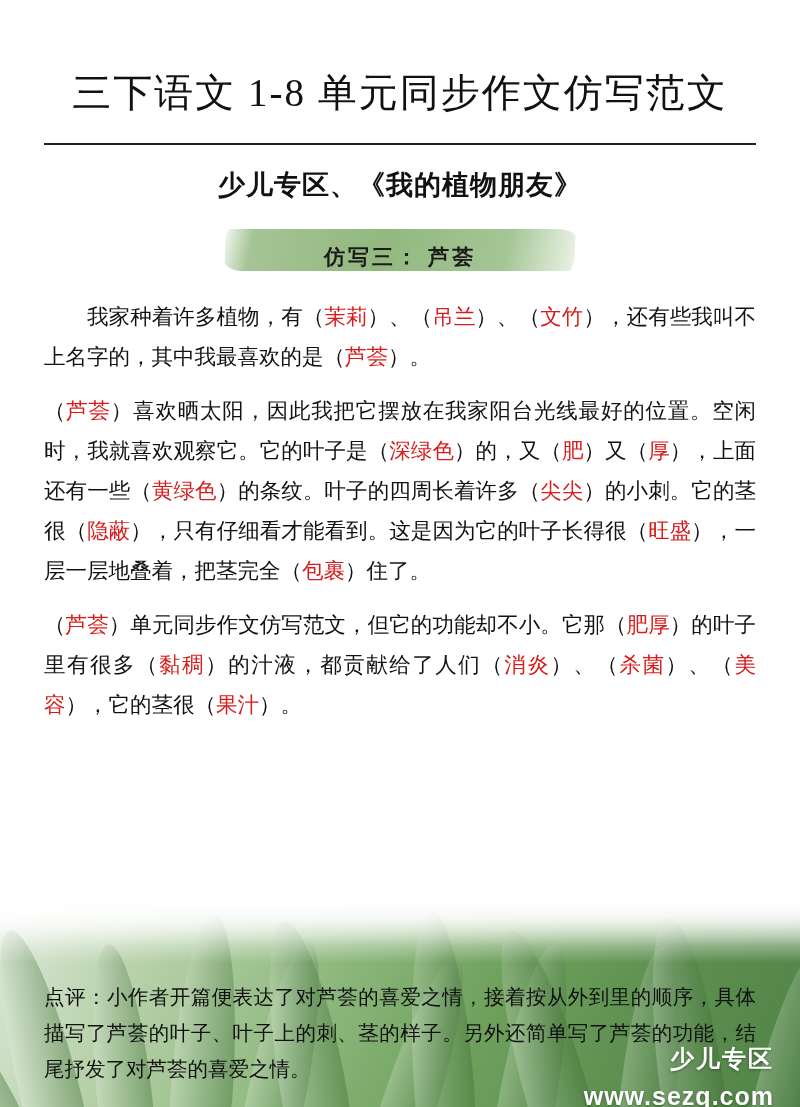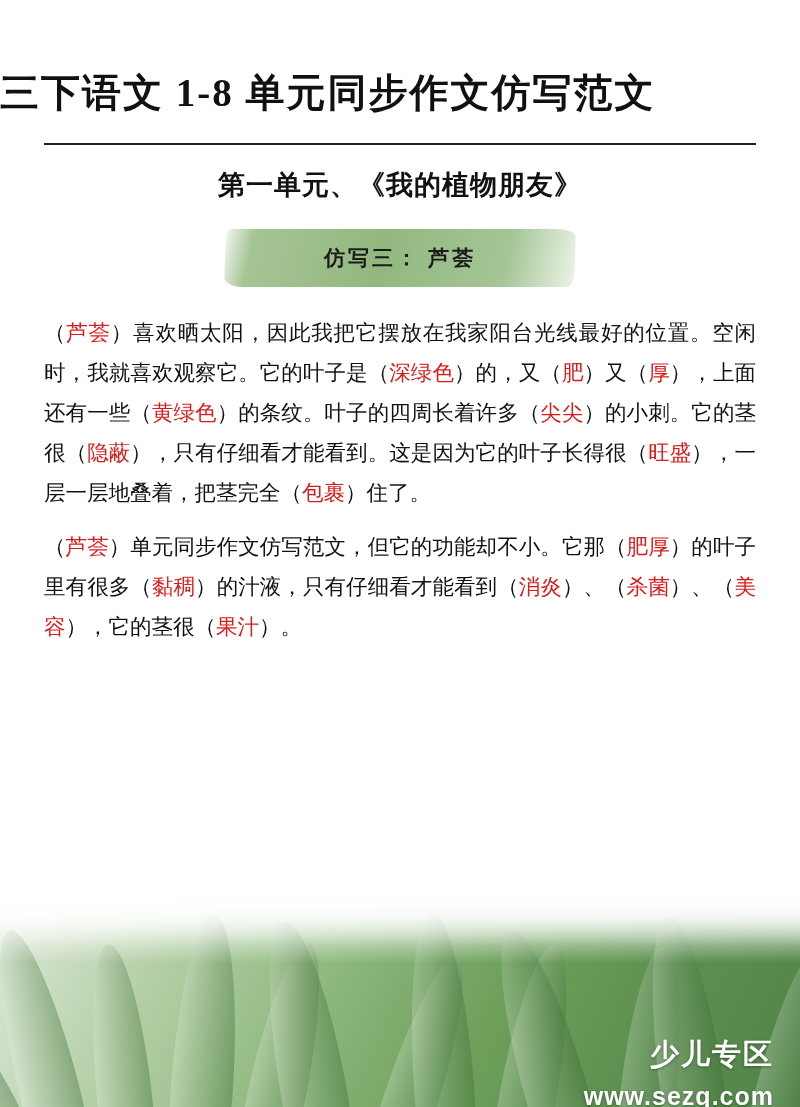--- a/index.html
+++ b/index.html
@@ -15,23 +15,24 @@
   }
 
   .page {
     position: relative;
     width: 800px;
     height: 1107px;
   }
 
   
   .title-main {
+    text-align: center;
     font-size: 39px;
     letter-spacing: 2px;
-    font-weight: 700;
+    font-weight: 400;
     color: #111;
     padding-top: 44px;
     line-height: 1.2;
   }
   .title-rule {
     width: 712px;
     height: 2px;
     background: #222;
     margin: 16px auto 0 auto;
   }
@@ -46,23 +47,23 @@
 
   
   .banner-wrap {
     margin-top: 26px;
     display: flex;
     justify-content: center;
   }
   .banner {
     position: relative;
     width: 350px;
-    height: 58px;
+    height: 42px;
     display: flex;
-    align-items: center;
+    align-items: flex-end;
     justify-content: center;
   }
   .banner-brush {
     position: absolute;
     inset: 0;
     background: linear-gradient(100deg, rgba(165,195,150,0.15) 0%, rgba(150,186,131,0.85) 8%, rgba(140,180,120,0.95) 45%, rgba(152,190,135,0.88) 80%, rgba(175,205,160,0.25) 100%);
     border-radius: 4px 20px 6px 18px / 16px 8px 18px 10px;
     transform: skewX(-2deg);
   }
   .banner-text {
@@ -128,21 +129,21 @@
     line-height: 36px;
     color: #111;
     text-align: justify;
   }
 
   
   .logo {
     position: absolute;
     right: 26px;
     bottom: 58px;
-    font-size: 29px;
+    font-size: 24px;
     font-weight: 700;
     color: #ffffff;
     letter-spacing: 2px;
     text-shadow: 0 1px 3px rgba(0,0,0,0.35);
     font-family: "Liberation Sans", sans-serif;
   }
   .logo-url {
     position: absolute;
     right: 26px;
     bottom: 22px;
@@ -154,32 +155,33 @@
     font-family: "Liberation Sans", sans-serif;
   }
 </style>
 </head>
 <body>
 
 <div class="page">
 
   <h1 class="title-main">三下语文 1-8 单元同步作文仿写范文</h1>
   <div class="title-rule"></div>
-  <h2 class="title-sub">第一单元、《我的植物朋友》</h2>
+  <h2 class="title-sub">少儿专区、《我的植物朋友》</h2>
 
   <div class="banner-wrap">
     <div class="banner">
       <div class="banner-brush"></div>
       <div class="banner-text">仿写三：  芦荟</div>
     </div>
   </div>
 
   <div class="body" id="essay-body">
+      <div class="para indent"><span>我家种着许多植物，有（</span><span class="hl">茉莉</span><span>）、（</span><span class="hl">吊兰</span><span>）、（</span><span class="hl">文竹</span><span>），还有些我叫不上名字的，其中我最喜欢的是（</span><span class="hl">芦荟</span><span>）。</span></div>
       <div class="para"><span>（</span><span class="hl">芦荟</span><span>）喜欢晒太阳，因此我把它摆放在我家阳台光线最好的位置。空闲时，我就喜欢观察它。它的叶子是（</span><span class="hl">深绿色</span><span>）的，又（</span><span class="hl">肥</span><span>）又（</span><span class="hl">厚</span><span>），上面还有一些（</span><span class="hl">黄绿色</span><span>）的条纹。叶子的四周长着许多（</span><span class="hl">尖尖</span><span>）的小刺。它的茎很（</span><span class="hl">隐蔽</span><span>），只有仔细看才能看到。这是因为它的叶子长得很（</span><span class="hl">旺盛</span><span>），一层一层地叠着，把茎完全（</span><span class="hl">包裹</span><span>）住了。</span></div>
-      <div class="para"><span>（</span><span class="hl">芦荟</span><span>）单元同步作文仿写范文，但它的功能却不小。它那（</span><span class="hl">肥厚</span><span>）的叶子里有很多（</span><span class="hl">黏稠</span><span>）的汁液，只有仔细看才能看到（</span><span class="hl">消炎</span><span>）、（</span><span class="hl">杀菌</span><span>）、（</span><span class="hl">美容</span><span>），它的茎很（</span><span class="hl">果汁</span><span>）。</span></div>
+      <div class="para"><span>（</span><span class="hl">芦荟</span><span>）单元同步作文仿写范文，但它的功能却不小。它那（</span><span class="hl">肥厚</span><span>）的叶子里有很多（</span><span class="hl">黏稠</span><span>）的汁液，都贡献给了人们（</span><span class="hl">消炎</span><span>）、（</span><span class="hl">杀菌</span><span>）、（</span><span class="hl">美容</span><span>），它的茎很（</span><span class="hl">果汁</span><span>）。</span></div>
     </div>
 
   <div class="photo">
     <div class="photo-bg"></div>
     <div class="leaves" id="leaves">
         <div class="leaf" style="left: -20px; top: 60px; width: 70px; height: 220px; transform: rotate(-28deg);"></div>
         <div class="leaf" style="left: 40px; top: 30px; width: 60px; height: 250px; transform: rotate(-14deg);"></div>
         <div class="leaf" style="left: 105px; top: 50px; width: 55px; height: 230px; transform: rotate(-6deg);"></div>
         <div class="leaf" style="left: 165px; top: 20px; width: 62px; height: 260px; transform: rotate(4deg);"></div>
         <div class="leaf" style="left: 230px; top: 45px; width: 58px; height: 240px; transform: rotate(12deg);"></div>
@@ -187,18 +189,21 @@
         <div class="leaf" style="left: 360px; top: 55px; width: 54px; height: 225px; transform: rotate(18deg);"></div>
         <div class="leaf" style="left: 420px; top: 18px; width: 60px; height: 262px; transform: rotate(-4deg);"></div>
         <div class="leaf" style="left: 485px; top: 48px; width: 57px; height: 238px; transform: rotate(10deg);"></div>
         <div class="leaf" style="left: 548px; top: 28px; width: 63px; height: 252px; transform: rotate(-16deg);"></div>
         <div class="leaf" style="left: 612px; top: 52px; width: 56px; height: 228px; transform: rotate(6deg);"></div>
         <div class="leaf" style="left: 672px; top: 22px; width: 64px; height: 258px; transform: rotate(-8deg);"></div>
         <div class="leaf" style="left: 735px; top: 46px; width: 58px; height: 236px; transform: rotate(14deg);"></div>
       </div>
     <div class="photo-fade"></div>
 
+    <div class="comment">
+      <span>点评：</span><span>小作者开篇便表达了对芦荟的喜爱之情，接着按从外到里的顺序，具体描写了芦荟的叶子、叶子上的刺、茎的样子。另外还简单写了芦荟的功能，结尾抒发了对芦荟的喜爱之情。</span>
+    </div>
 
     <div class="logo">少儿专区</div>
     <div class="logo-url">www.sezq.com</div>
   </div>
 
 </div>
 
 </body></html>

